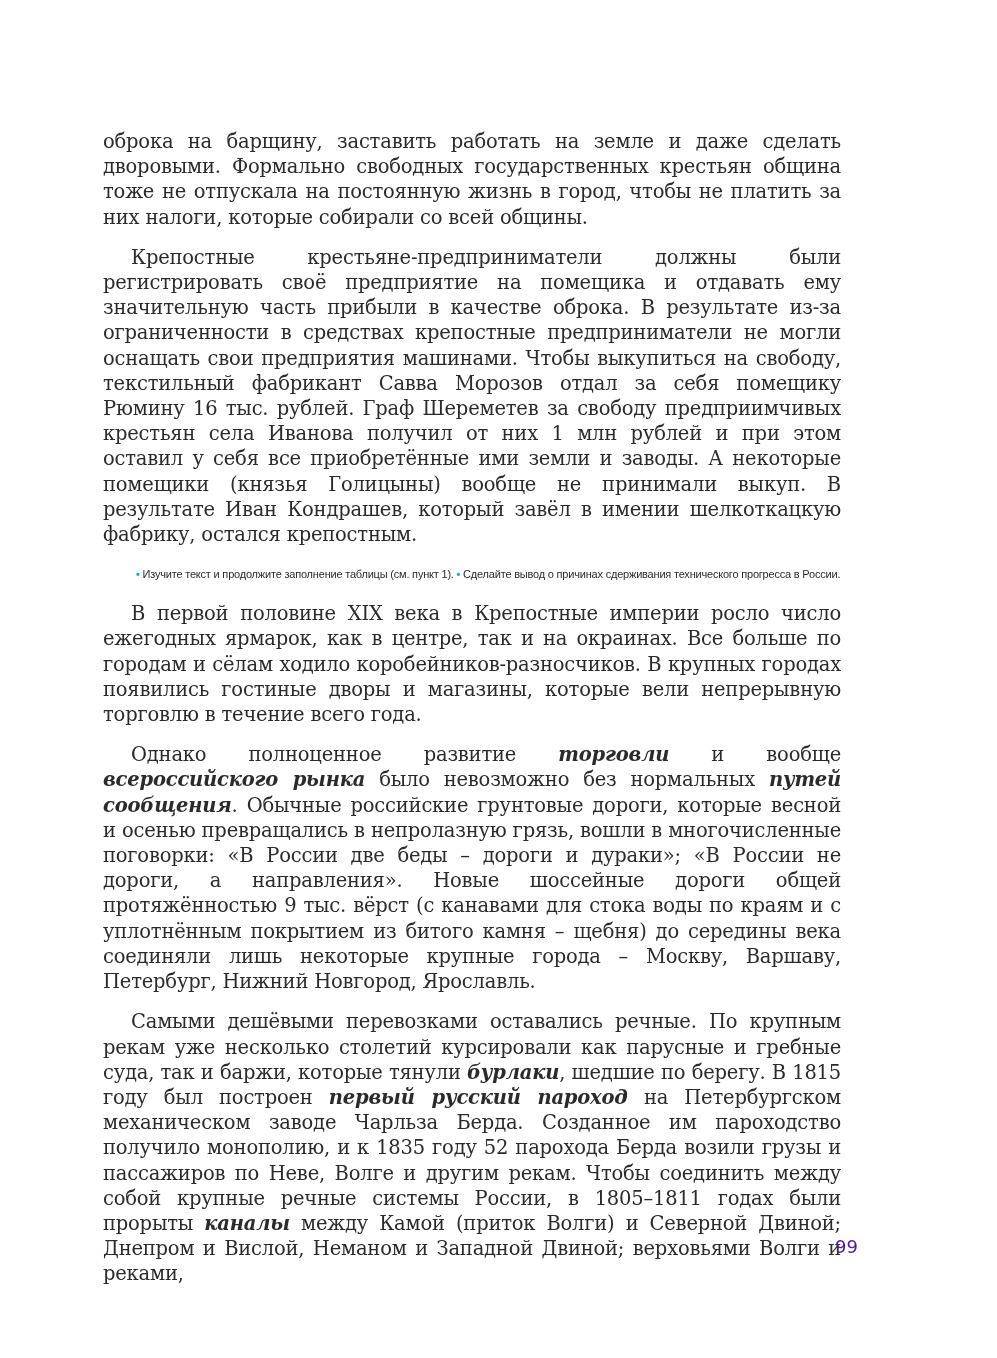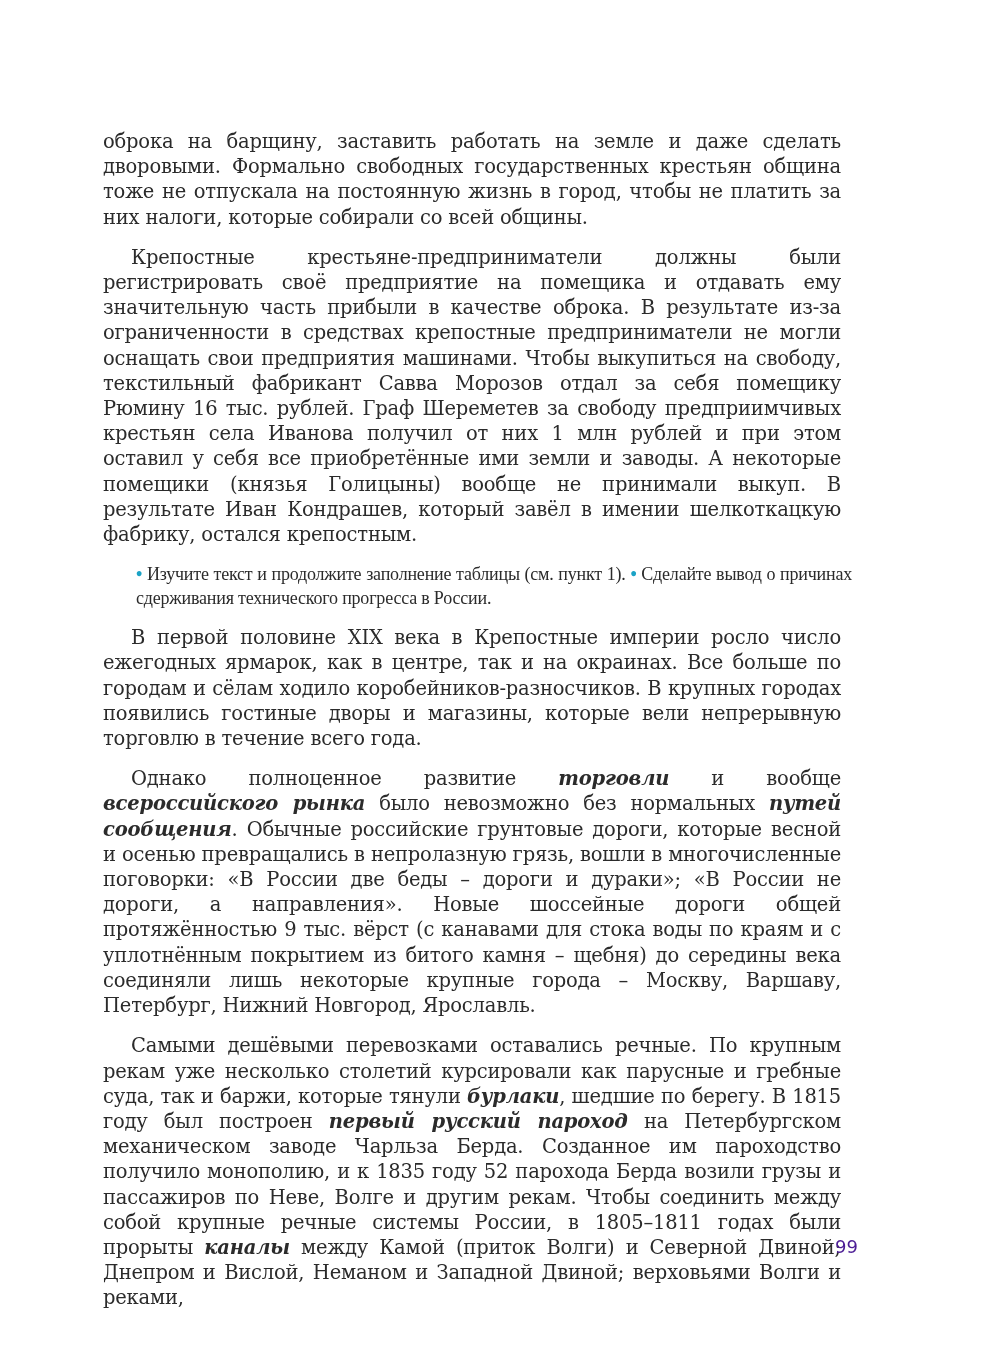--- a/index.html
+++ b/index.html
@@ -37,22 +37,22 @@
     .section-heading {
       font-family: "DejaVu Sans", "Liberation Sans", sans-serif;
       font-size: 19px;
       font-weight: bold;
       color: #c8234f;
       margin: 8px 0 6px 0;
       line-height: 26px;
       letter-spacing: -0.3px;
     }
     .task-block {
-      font-family: Liberation Serif, serif;
-      font-size: 18px;
+      font-family: Liberation Sans, sans-serif;
+      font-size: 11px;
       line-height: 24px;
       margin: 0 4px 6px 48px;
       text-align: justify;
       color: #2b2b2b;
       letter-spacing: -0.2px;
     }
     .bullet {
       color: #1ba3c6;
       font-weight: bold;
     }

